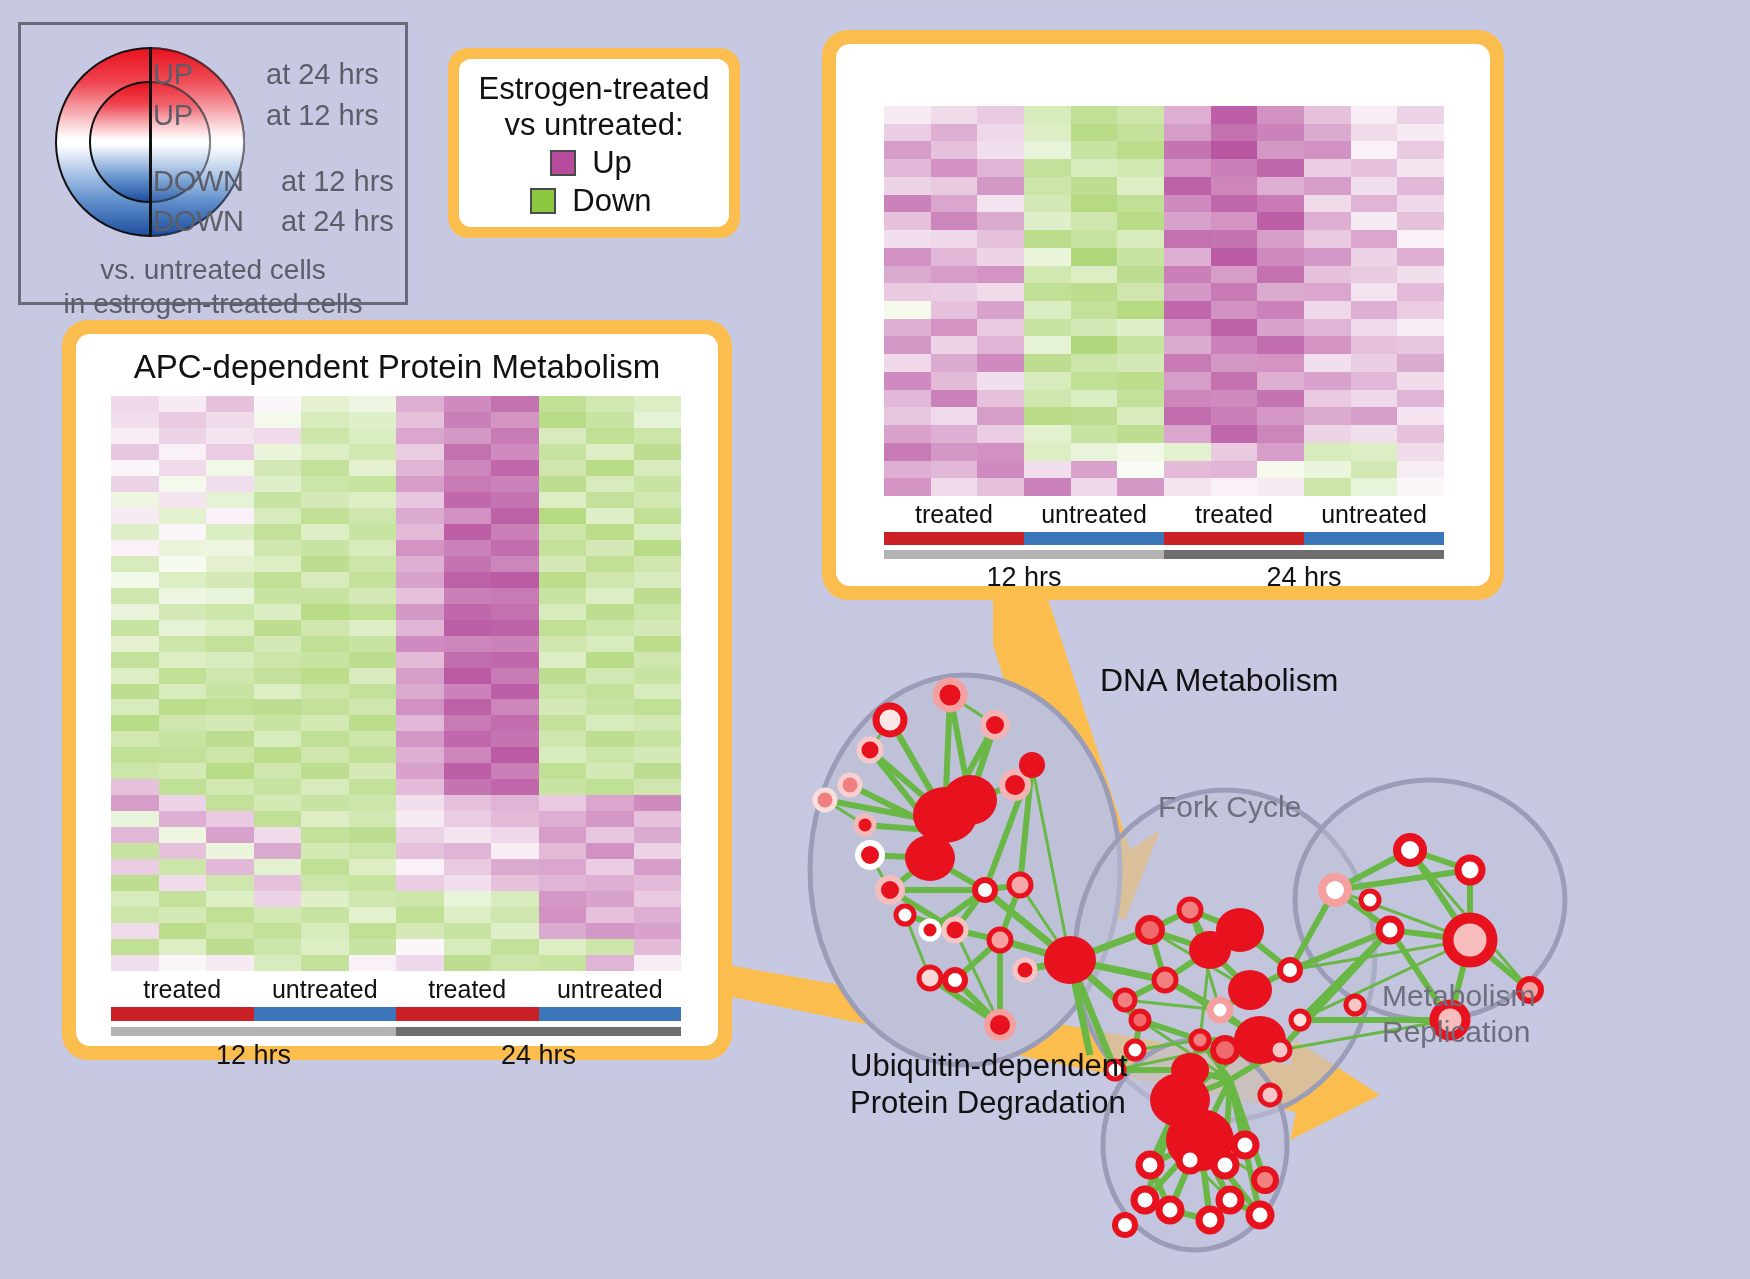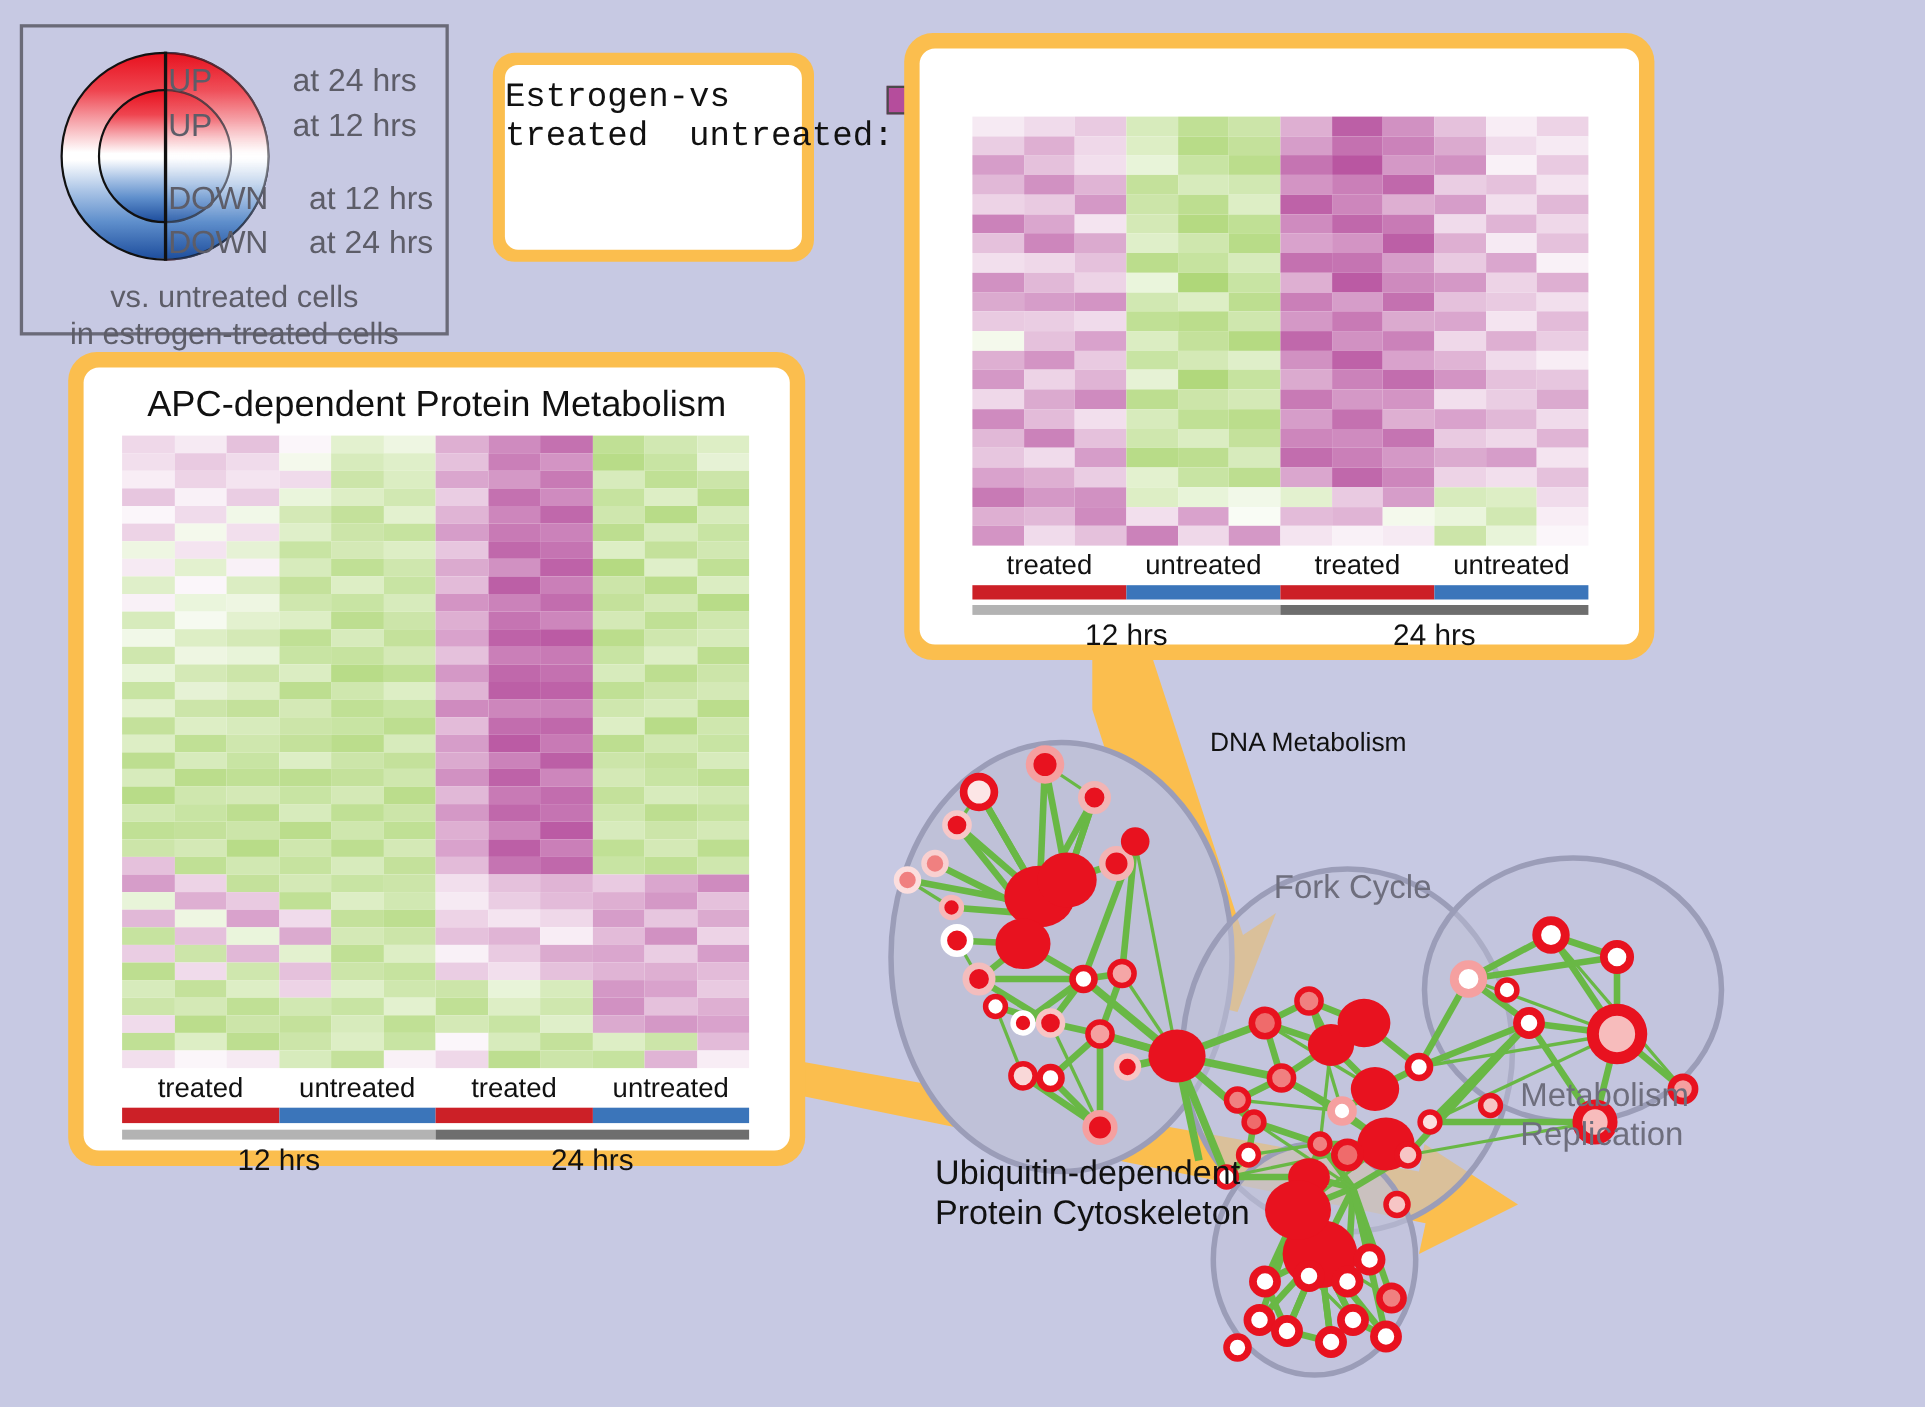--- a/index.html
+++ b/index.html
@@ -63,22 +63,22 @@
   }
 
   
   #legend-card{
     left:448px;top:48px;width:292px;height:190px;
     background:#fbbe4e;border-radius:20px;
   }
   #legend-inner{
     position:absolute;left:11px;top:11px;right:11px;bottom:11px;
     background:#fff;border-radius:12px;
-    display:flex;flex-direction:row;align-items:flex-start;
-    padding-top:12px;box-sizing:border-box;font-family:Liberation Mono, monospace;
+    display:flex;flex-direction:column;align-items:center;
+    padding-top:12px;box-sizing:border-box;
   }
   #legend-inner .l1,#legend-inner .l2{font-size:31px;color:#111;line-height:1.16;}
   .legend-row{display:flex;align-items:center;gap:16px;margin-top:2px;margin-left:-6px;}
   .sw{width:26px;height:26px;border:2px solid #4a4a4a;box-sizing:border-box;}
   .legend-row span.t{font-size:31px;color:#111;}
 
   
   .panel{border-radius:26px;background:#fbbe4e;}
   .panel-inner{
     position:absolute;left:14px;top:14px;right:14px;bottom:14px;
@@ -99,21 +99,21 @@
   .bar-row{position:absolute;display:flex;}
   .bar-row div{height:100%;}
   .time-row{position:absolute;display:flex;}
   .time-row div{height:100%;}
   .time-labels{position:absolute;display:flex;}
   .time-labels span{flex:1;text-align:center;font-size:27px;color:#111;}
 
   
   #network{left:770px;top:600px;width:980px;height:679px;}
   .netlab{position:absolute;white-space:nowrap;}
-  #lab-dna{font-size:24px;color:#111;}
+  #lab-dna{font-size:32px;color:#111;}
   #lab-cc{font-size:30px;color:#6e6e7d;}
   #lab-mt{font-size:30px;color:#6e6e7d;line-height:1.2;text-align:left;}
   #lab-ub{font-size:31px;color:#111;line-height:1.18;text-align:left;}
 
   
   #arrow-rf,#arrow-apc{position:absolute;pointer-events:none;}
 </style>
 </head>
 <body>
 
@@ -407,21 +407,21 @@
   </svg>
 
   <div class="netlab" id="lab-dna" style="left:330px;top:62px;">DNA Metabolism</div>
   <div class="netlab" id="lab-cc" style="left:388px;top:190px;">Fork Cycle</div>
   <div class="netlab" id="lab-mt" style="left:612px;top:378px;">
     <div>Metabolism</div>
     <div>Replication</div>
   </div>
   <div class="netlab" id="lab-ub" style="left:80px;top:448px;">
     <div>Ubiquitin-dependent</div>
-    <div>Protein Cytoskeleton</div>
+    <div>Protein Degradation</div>
   </div>
 </div>
 
 <div class="abs panel" id="panel-rf">
   <div class="panel-inner">
     <div class="hm" id="hm-rf" style="left: 48px; top: 62px; width: 560px; height: 390px; grid-template-columns: repeat(12, 1fr); grid-template-rows: repeat(22, 1fr);">
         <div style="background:rgb(246,234,243)"></div>
         <div style="background:rgb(240,219,235)"></div>
         <div style="background:rgb(233,202,225)"></div>
         <div style="background:rgb(215,235,188)"></div>

